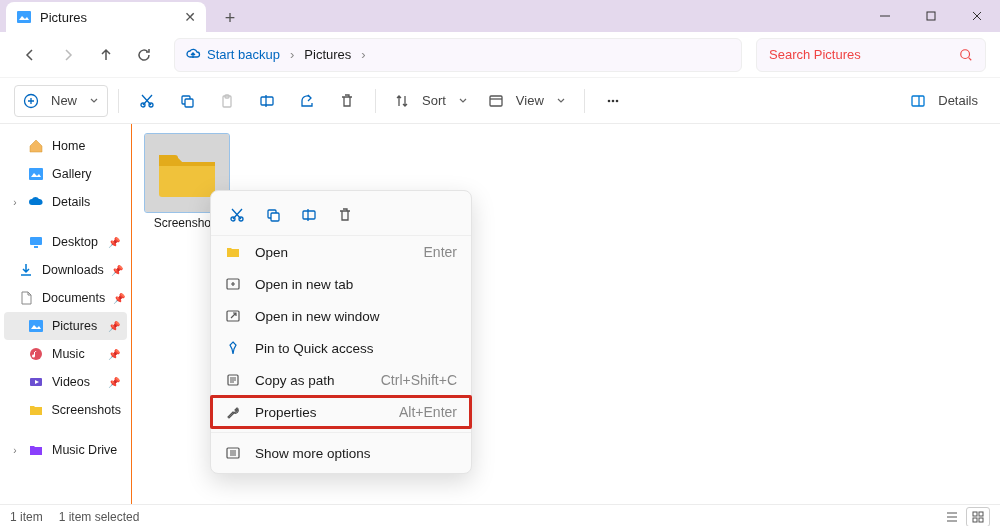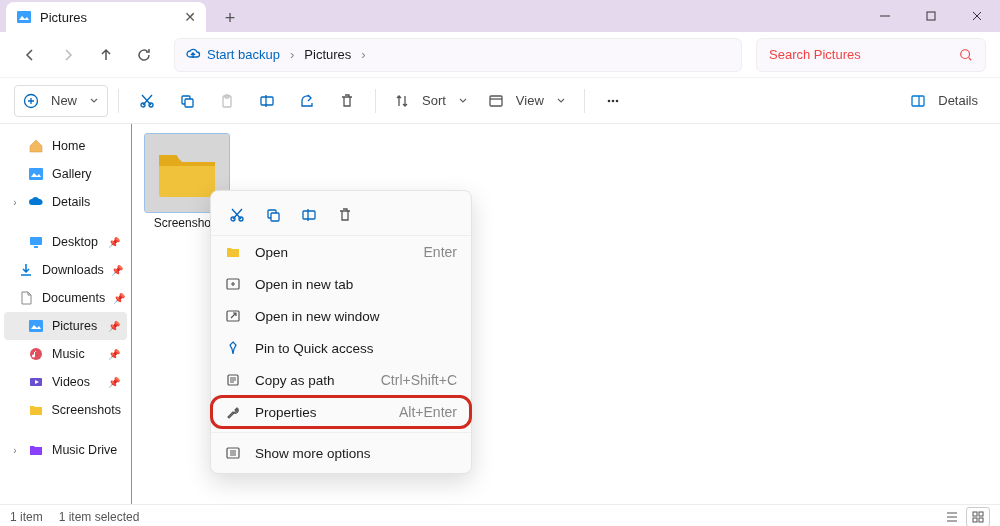--- a/index.html
+++ b/index.html
@@ -51,21 +51,21 @@
     .folder-svg { width: 64px; height: 52px; }
 
     
     .ctxmenu { position: absolute; left: 210px; top: 190px; width: 262px; background: #fafafa; border: 1px solid #e4e4e4; border-radius: 8px; box-shadow: 0 8px 24px rgba(0,0,0,0.15); padding: 4px 0; font-size: 13.5px; }
     .ctxtoolbar { display: flex; gap: 4px; padding: 6px 10px; border-bottom: 1px solid #eee; }
     .ctxtoolbar .tbtn { width: 32px; height: 28px; }
     .ctxitem { height: 32px; display: flex; align-items: center; padding: 0 14px; gap: 14px; }
     .ctxitem .cicon { width: 16px; height: 16px; display: flex; align-items: center; justify-content: center; color: #555; }
     .ctxitem .shortcut { margin-left: auto; color: #888; font-size: 14px; }
     .ctxsep { height: 1px; background: #eee; margin: 4px 0; }
-    .ctxitem.highlighted { outline: 3px solid #d12a1f; outline-offset: -2px; border-radius: 11px; }
+    .ctxitem.highlighted { outline: 3px solid #d12a1f; outline-offset: -2px; border-radius: 1px; }
 
     
     .statusbar { height: 24px; border-top: 1px solid #ececec; display: flex; align-items: center; padding: 0 10px; font-size: 12px; color: #555; gap: 16px; }
     .statusbar .viewbtns { margin-left: auto; display: flex; gap: 2px; }
     .viewbtn { width: 24px; height: 20px; border: 1px solid transparent; display: flex; align-items: center; justify-content: center; }
     .viewbtn.active { border-color: #ccc; border-radius: 3px; }
 
     svg { display: block; }
   </style>
 </head>

